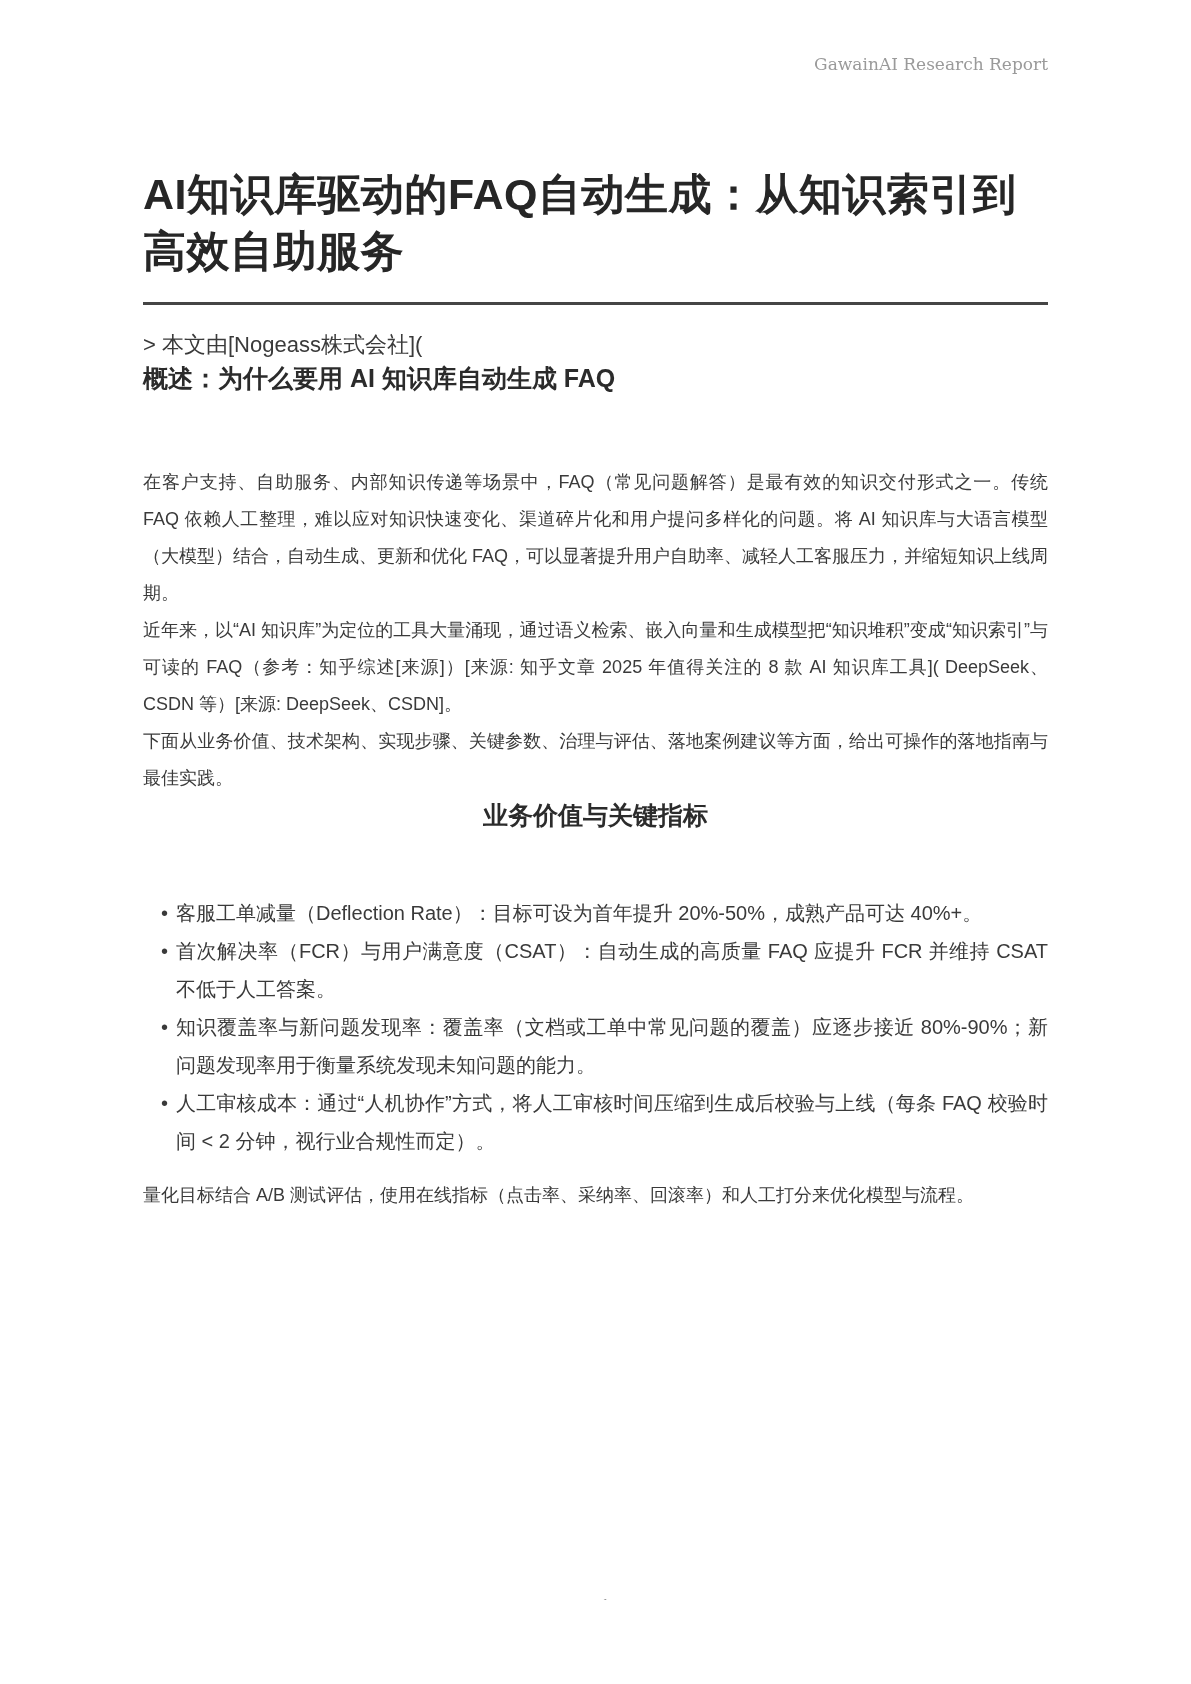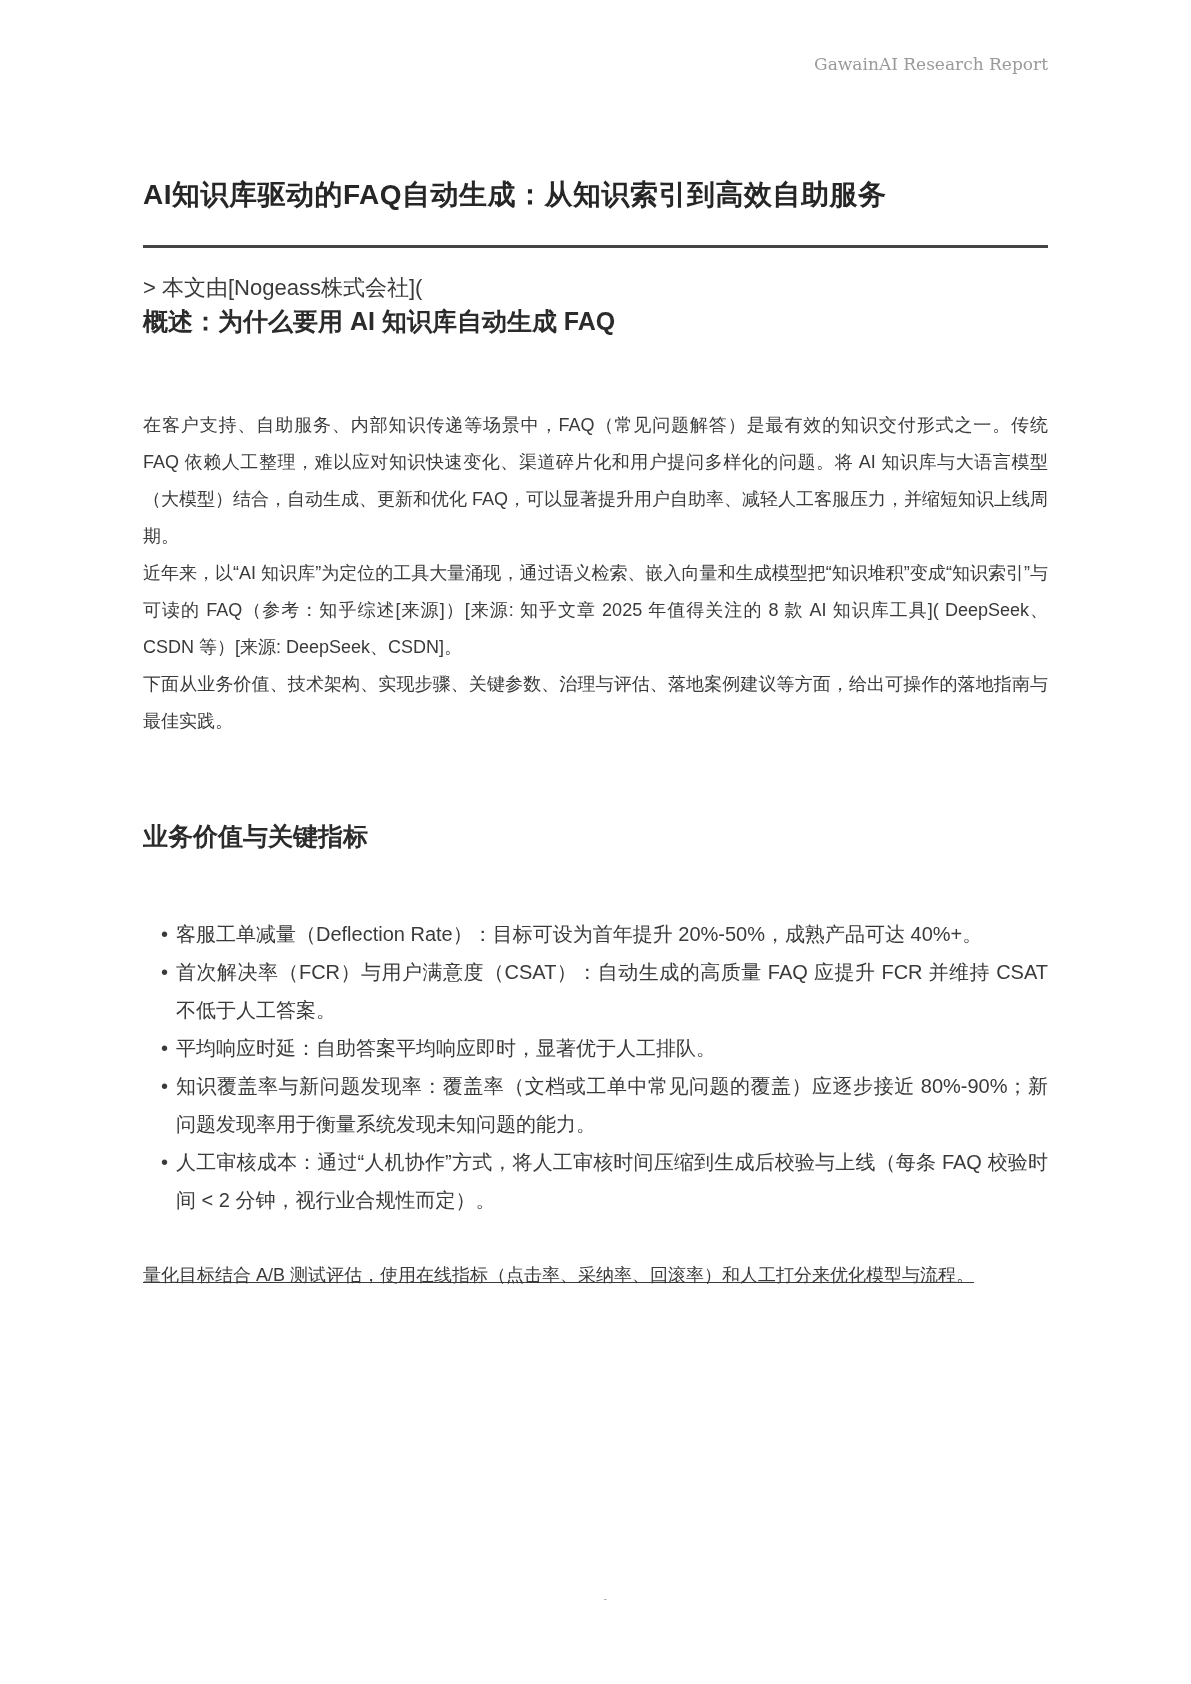--- a/index.html
+++ b/index.html
@@ -35,21 +35,21 @@
   }
   .content {
     position: absolute;
     left: 143px;
     top: 0;
     width: 905px;
     color: #3a3a3a;
   }
   .doc-title {
     margin-top: 166px;
-    font-size: 28px;
+    font-size: 43px;
     line-height: 57px;
     font-weight: 700;
     color: #262626;
     letter-spacing: 0.5px;
   }
   .title-rule {
     border: none;
     border-top: 3px solid #454545;
     margin-top: 22px;
     height: 0;
@@ -60,31 +60,31 @@
     line-height: 30px;
     color: #3a3a3a;
   }
   h2.section-heading {
     font-size: 25px;
     line-height: 36px;
     font-weight: 700;
     color: #2b2b2b;
   }
   h2.section-heading.second {
-    margin-top: 78px;
+    text-align: center;
   }
   p.body-para {
     font-size: 18px;
     line-height: 37px;
     color: #3a3a3a;
     text-align: justify;
   }
   .p-lead   { margin-top: 68px; }
   .p-follow { }
-  .p-closing{ margin-top: 38px; text-decoration: underline; }
+  .p-closing{ margin-top: 17px; }
   ul.kpi-list {
     margin-top: 61px;
     list-style: none;
   }
   ul.kpi-list li {
     position: relative;
     padding-left: 33px;
     font-size: 20px;
     line-height: 38px;
     color: #3a3a3a;
@@ -119,21 +119,20 @@
 
     <p class="body-para p-follow">近年来，以“AI 知识库”为定位的工具大量涌现，通过语义检索、嵌入向量和生成模型把“知识堆积”变成“知识索引”与可读的 FAQ（参考：知乎综述[来源]）[来源: 知乎文章 2025 年值得关注的 8 款 AI 知识库工具]( DeepSeek、CSDN 等）[来源: DeepSeek、CSDN]。</p>
 
     <p class="body-para p-follow">下面从业务价值、技术架构、实现步骤、关键参数、治理与评估、落地案例建议等方面，给出可操作的落地指南与最佳实践。</p>
 
     <h2 class="section-heading second">业务价值与关键指标</h2>
 
     <ul class="kpi-list">
       <li>客服工单减量（Deflection Rate）：目标可设为首年提升 20%-50%，成熟产品可达 40%+。</li>
       <li>首次解决率（FCR）与用户满意度（CSAT）：自动生成的高质量 FAQ 应提升 FCR 并维持 CSAT 不低于人工答案。</li>
-      <li>平均响应时延：自助答案平均响应即时，显著优于人工排队。</li>
       <li>知识覆盖率与新问题发现率：覆盖率（文档或工单中常见问题的覆盖）应逐步接近 80%-90%；新问题发现率用于衡量系统发现未知问题的能力。</li>
       <li>人工审核成本：通过“人机协作”方式，将人工审核时间压缩到生成后校验与上线（每条 FAQ 校验时间 &lt; 2 分钟，视行业合规性而定）。</li>
     </ul>
 
     <p class="body-para p-closing">量化目标结合 A/B 测试评估，使用在线指标（点击率、采纳率、回滚率）和人工打分来优化模型与流程。</p>
 
   </div>
 
   <div class="page-footer">Page 1 / 7</div>
 

